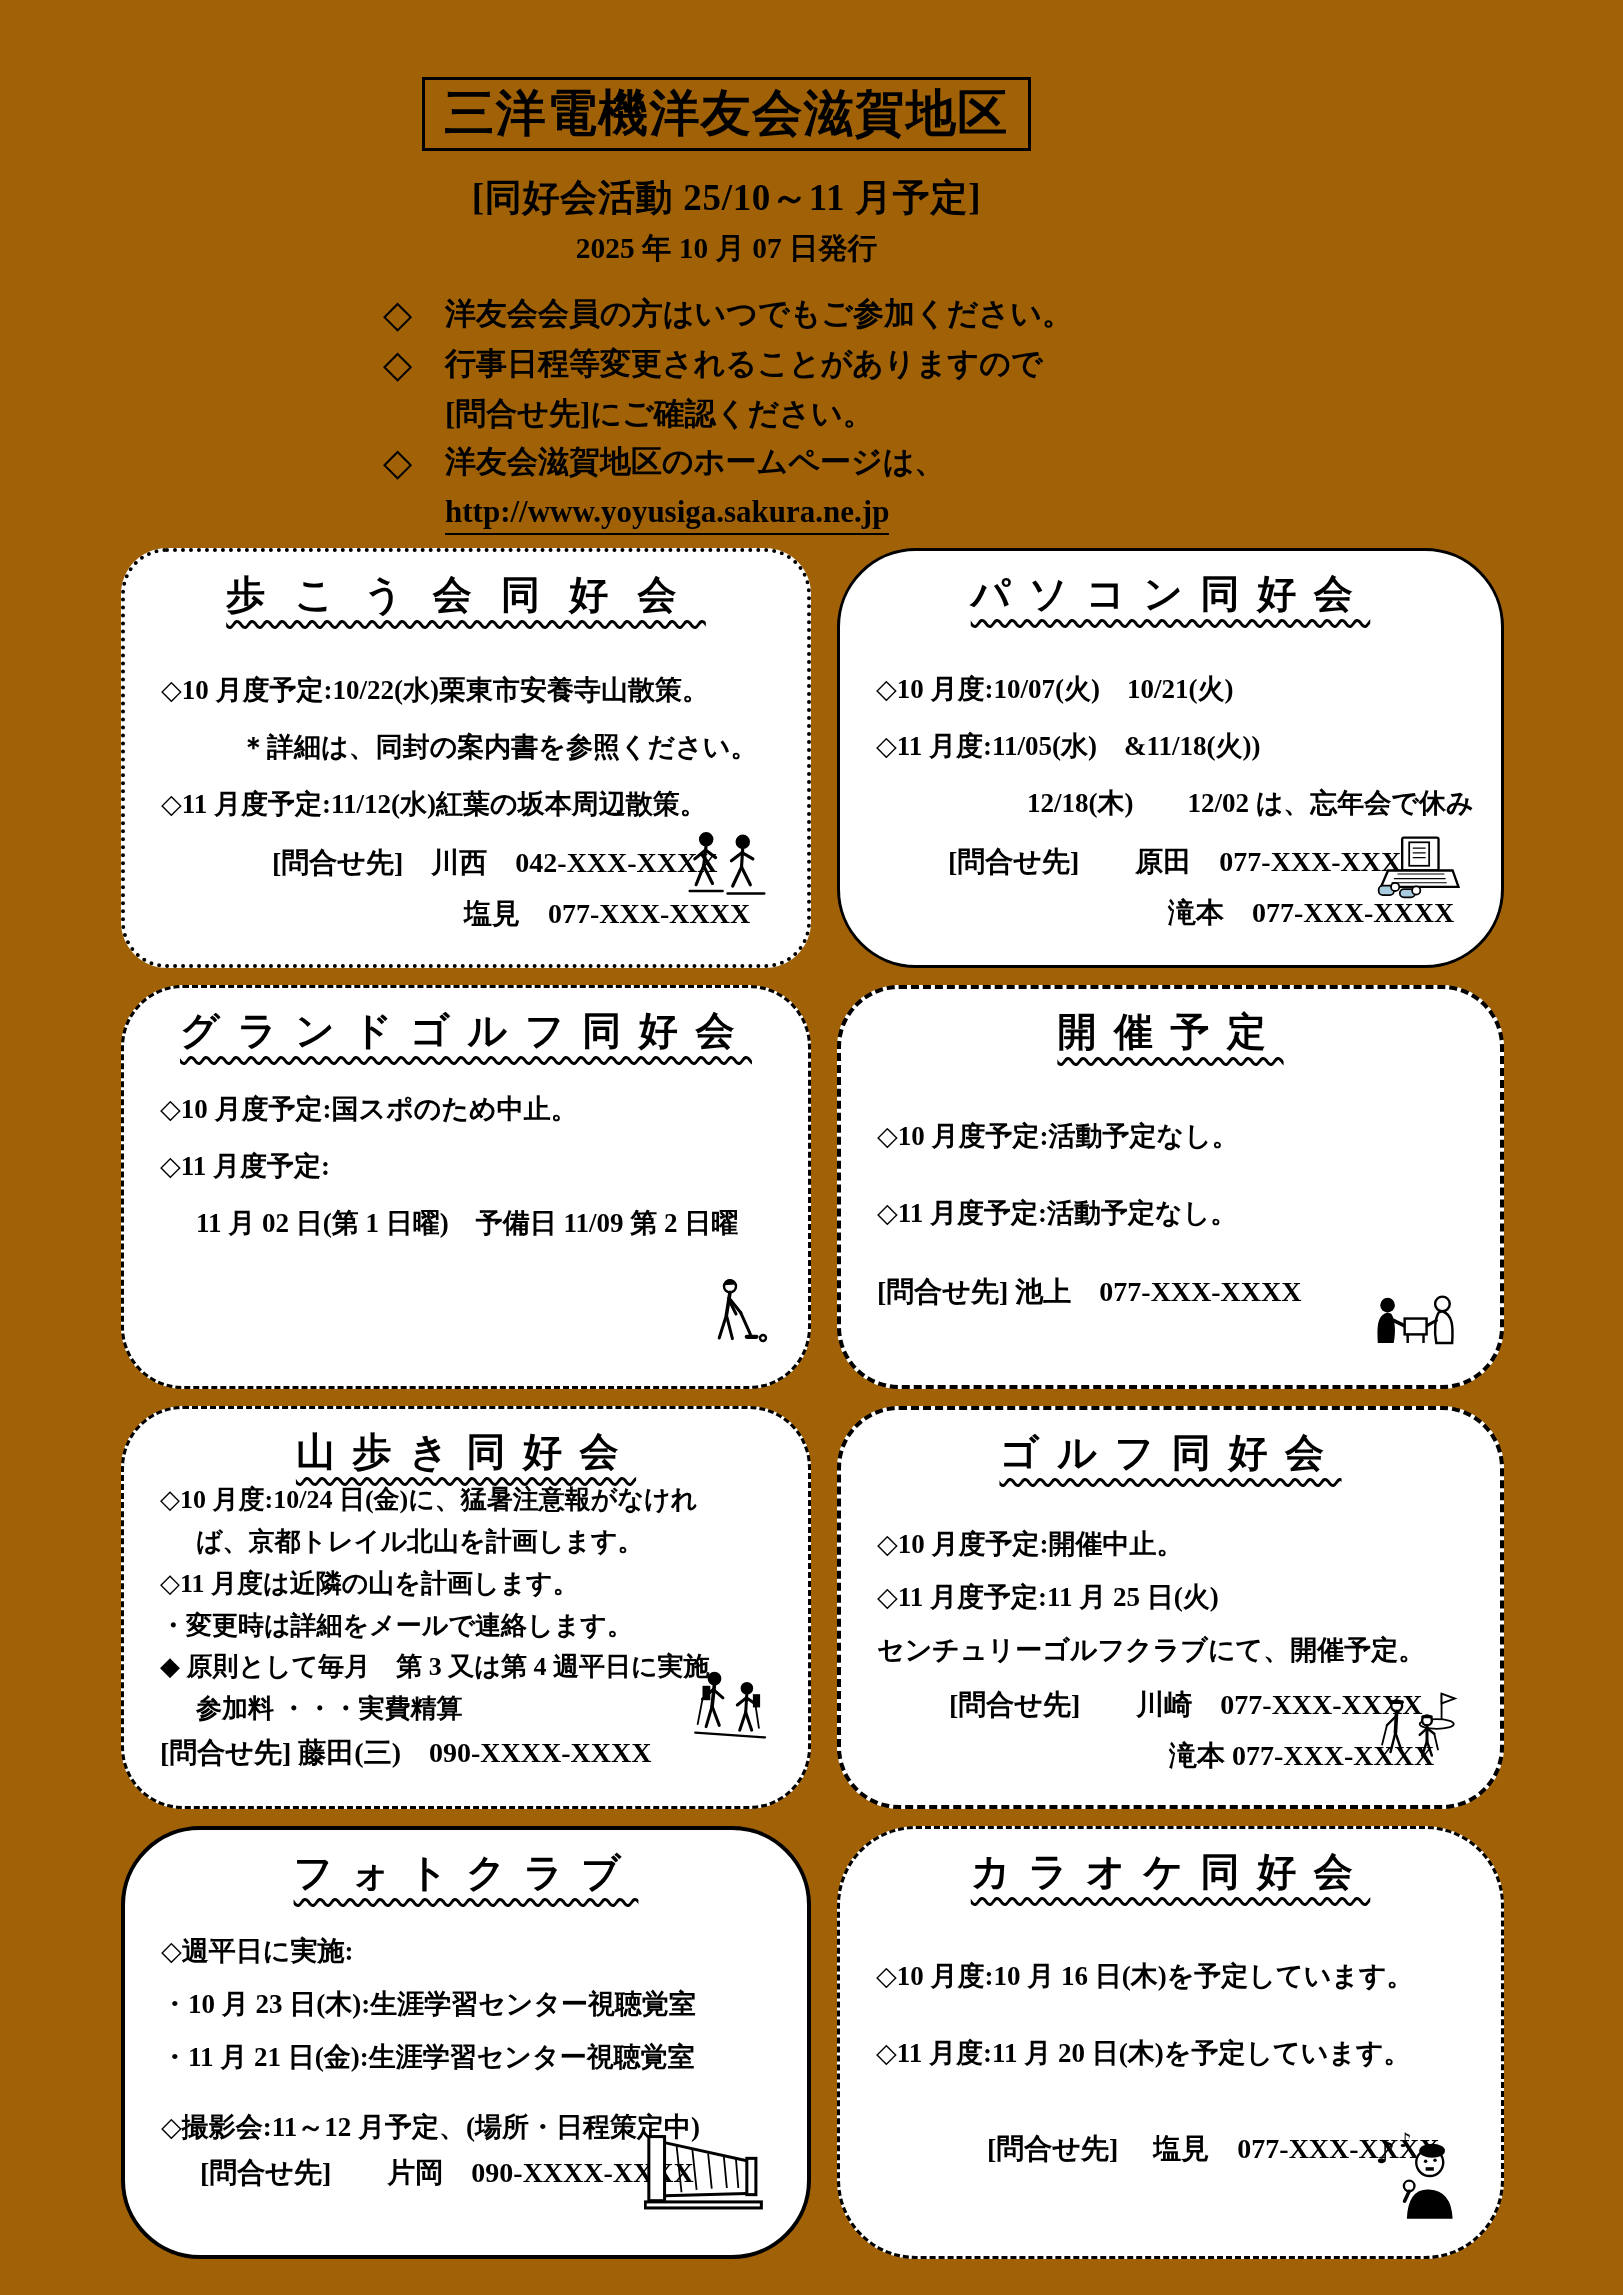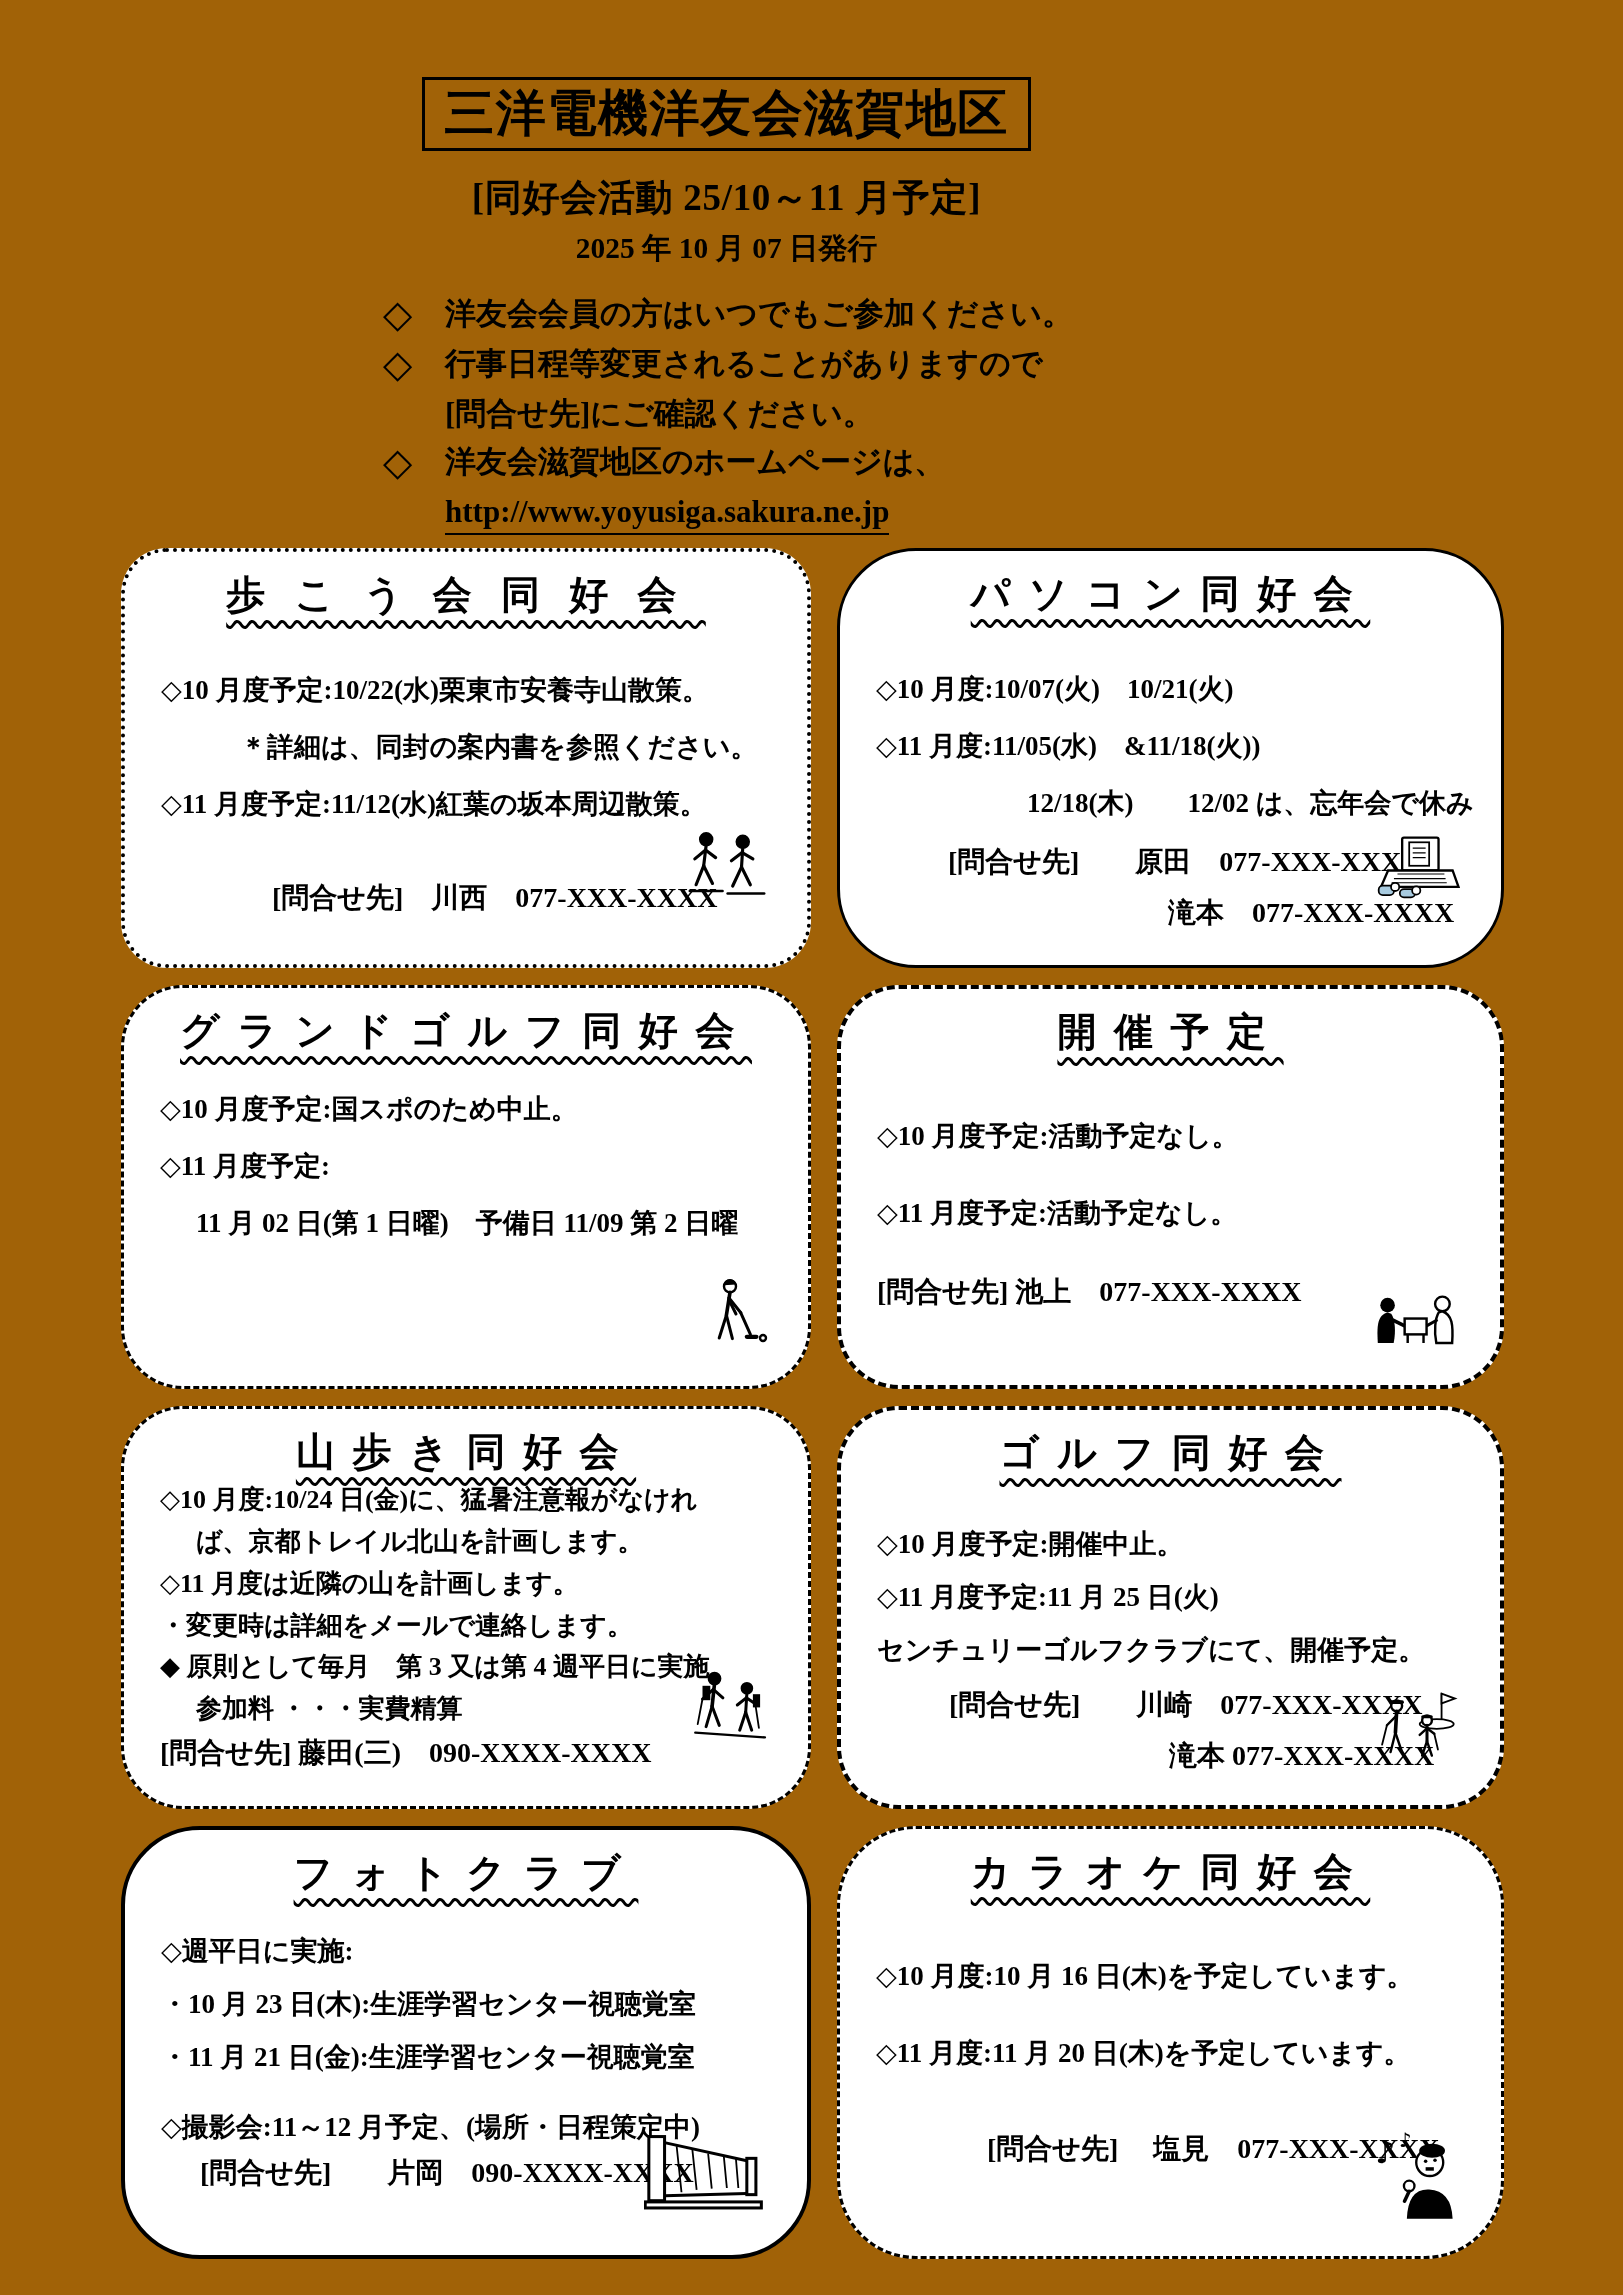--- a/index.html
+++ b/index.html
@@ -122,21 +122,22 @@
   </div>
 
   <div class="grid">
 
     <section class="card b-dotted gap-l ls-x cpad-a">
       <h2 class="card-title">歩こう会同好会</h2>
       <p class="club-line">◇10 月度予定:10/22(水)栗東市安養寺山散策。</p>
       <p class="club-line indent-1">＊詳細は、同封の案内書を参照ください。</p>
       <p class="club-line">◇11 月度予定:11/12(水)紅葉の坂本周辺散策。</p>
       <div class="contacts">
-        <p class="contact-line">[問合せ先]　川西　077-XXX-XXXX</p>
+        <p class="contact-line">[問合せ先]　川西　042-XXX-XXXX</p>
+        <p class="contact-line ci-1">塩見　077-XXX-XXXX</p>
       </div>
       <div class="clipart clipart-mid">
         <svg width="82" height="73" viewBox="0 0 130 115">
           <g stroke="#000" stroke-width="5" stroke-linecap="round" fill="none">
             <circle cx="32" cy="16" r="9" fill="#000"></circle>
             <path d="M32,25 L28,58"></path>
               <path d="M31,33 L14,47"></path>
               <path d="M31,33 L47,45"></path>
             <path d="M28,58 L16,88"></path>
               <path d="M28,58 L42,86"></path>

